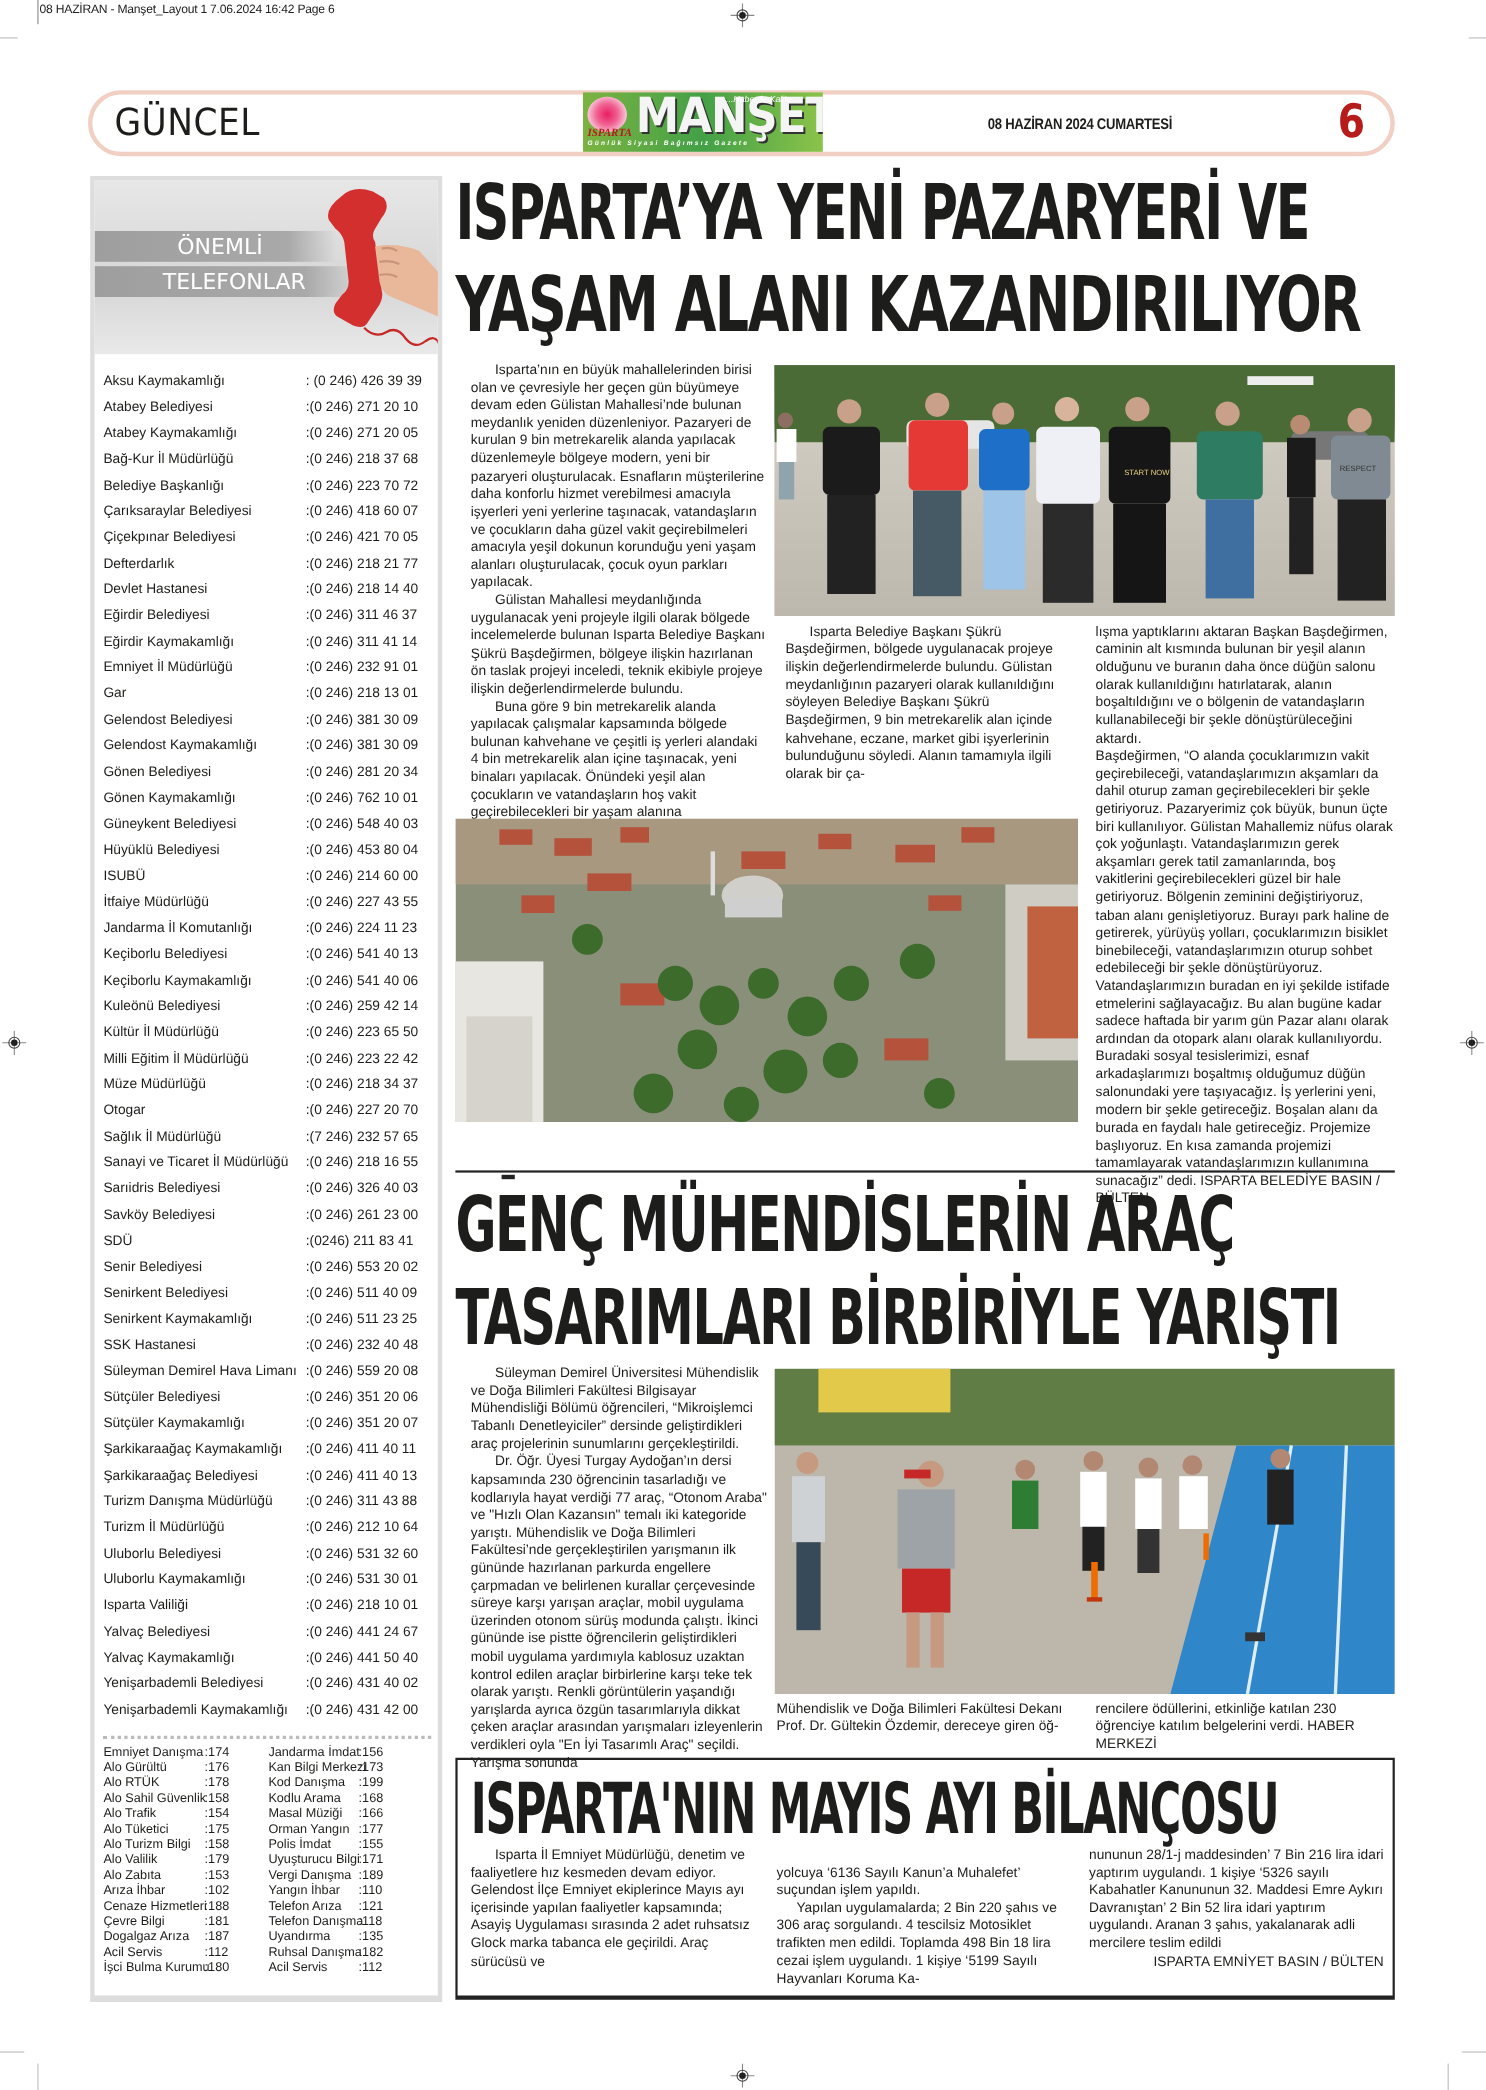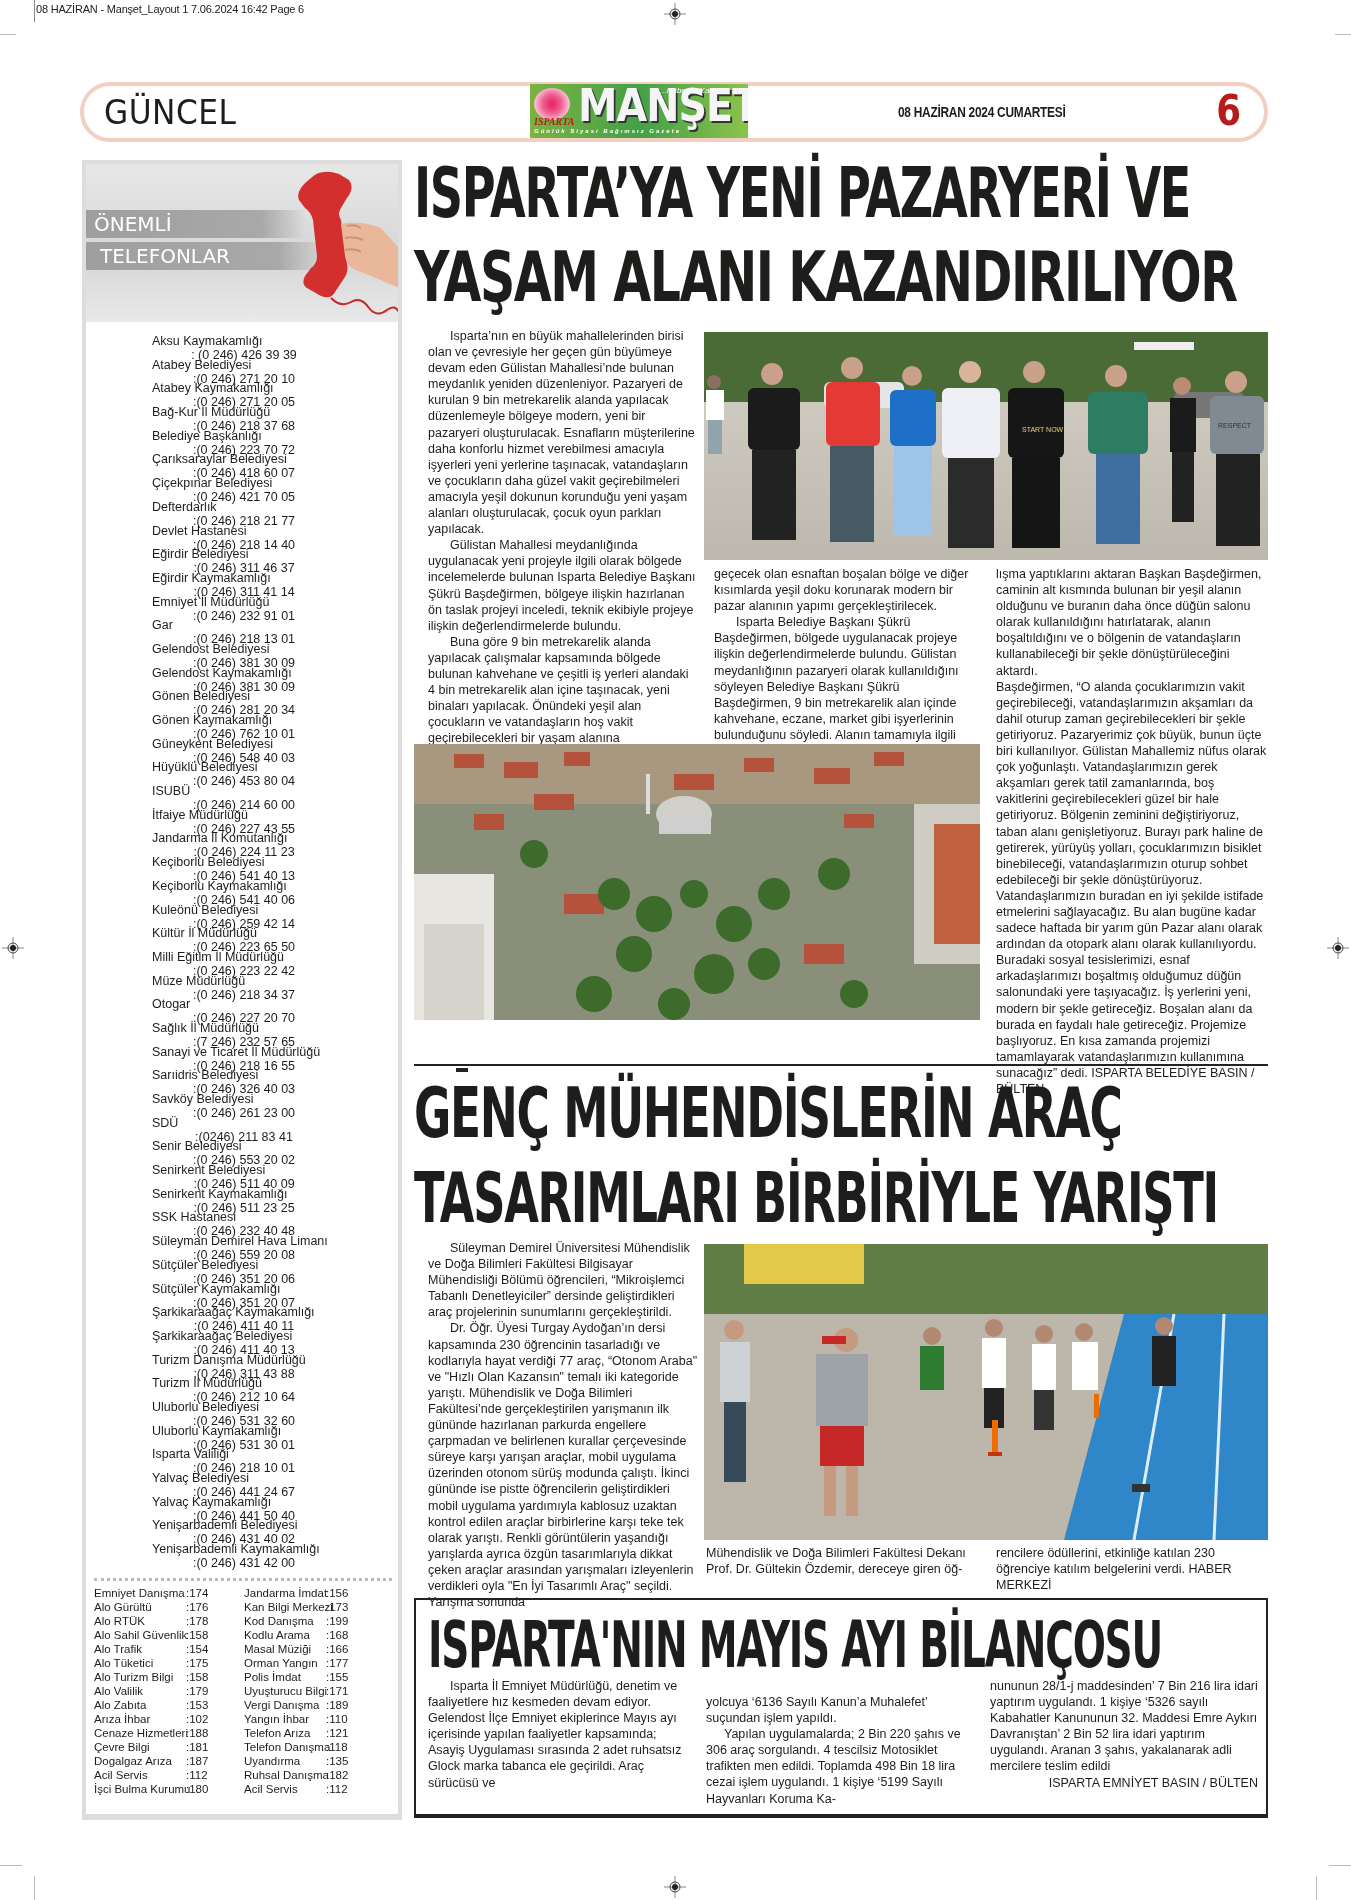--- a/index.html
+++ b/index.html
@@ -16,25 +16,25 @@
   .logo-rose{left:4px;top:4px;width:36px;height:32px;border-radius:50%;background:radial-gradient(circle,#e91e63 0%,#f06292 40%,#f8bbd0 70%,#d4e8c8 100%);}
   .logo-isparta{left:4px;top:32px;font-family:"Liberation Serif",serif;font-size:10px;color:#b71c1c;font-weight:bold;font-style:italic;}
   .logo-name{left:48px;top:-4px;font-family:"DejaVu Sans",sans-serif;font-weight:bold;font-size:44px;color:#f5f5f5;text-shadow:2px 2px 0 #333;transform:scaleX(0.9);transform-origin:left;letter-spacing:-1px;}
   .logo-slogan{left:130px;top:2px;font-size:8px;font-style:italic;color:#fff;}
   .logo-sub{left:4px;top:44px;font-size:6px;font-style:italic;color:#fff;letter-spacing:2px;font-weight:bold;}
   .date{left:898px;top:104px;font-size:14px;font-weight:bold;transform:scaleX(0.85);transform-origin:left;letter-spacing:-0.3px;}
   .pagenum{left:1214px;top:86px;font-size:42px;font-weight:bold;color:#b71c1c;font-family:"DejaVu Sans",sans-serif;transform:scaleX(0.85);}
   
   .sidebar{left:82px;top:160px;width:320px;height:1660px;border:4px solid #ddd;border-bottom-width:6px;box-sizing:border-box;background:#fff;}
   .phone-banner{left:86px;top:164px;width:312px;height:158px;background:linear-gradient(180deg,#e7e7e7,#d6d6d6 60%,#e9e9e9);overflow:hidden;}
-  .band{height:28px;background:linear-gradient(90deg,#9e9e9e,#a9a9a9 80%,rgba(169,169,169,0));}
+  .band{height:28px;background:linear-gradient(90deg,#9e9e9e,#a9a9a9 80%,rgba(169,169,169,0));text-align:center;}
   .band-text{color:#fff;font-size:20px;font-family:"DejaVu Sans",sans-serif;font-weight:normal;letter-spacing:0;}
   .handset{left:205px;top:4px;}
   .phone-list{left:94px;top:334px;width:300px;}
-  .phone-row{display:flex;height:23.7px;font-size:12.5px;align-items:center;white-space:nowrap;flex-direction:column;}
+  .phone-row{display:flex;height:23.7px;font-size:12.5px;align-items:center;white-space:nowrap;}
   .phone-row .pn{width:184px;overflow:visible;}
   .phone-row .pv{flex:1;}
   .dots{left:94px;top:1578px;width:298px;border-top:3px dotted #bbb;}
   .short-list{left:94px;top:1586px;width:300px;display:flex;}
   .short-col{width:158px;}
   .short-row{display:flex;font-size:11.5px;height:14px;line-height:14px;white-space:nowrap;}
   .short-row .sn{width:92px;}
   .short-col.r .short-row .sn{width:82px;}
   
   .headline{font-family:"DejaVu Sans",sans-serif;font-weight:bold;color:#1d1d1b;white-space:nowrap;transform-origin:left top;letter-spacing:-2px;}
@@ -495,21 +495,20 @@
         <rect x="468" y="120" width="22" height="70" fill="#222"></rect>
       <circle cx="532" cy="50" r="11" fill="#c9a08a"></circle>
         <rect x="506" y="64" width="54" height="58" rx="6" fill="#7f8a92"></rect>
         <rect x="512" y="122" width="44" height="92" fill="#222"></rect>
       <text x="514" y="96" font-size="7" fill="#333" font-family="Liberation Sans, sans-serif">RESPECT</text>
     </g>
   </svg>
 </div>
 
 <div class="abs body" style="left:714px;top:566px;width:266px;" id="a1c2">
-    <p class="noind">geçecek olan esnaftan boşalan bölge ve diğer kısımlarda yeşil doku korunarak modern bir pazar alanının yapımı gerçekleştirilecek.</p>
     <p>Isparta Belediye Başkanı Şükrü Başdeğirmen, bölgede uygulanacak projeye ilişkin değerlendirmelerde bulundu. Gülistan meydanlığının pazaryeri olarak kullanıldığını söyleyen Belediye Başkanı Şükrü Başdeğirmen, 9 bin metrekarelik alan içinde kahvehane, eczane, market gibi işyerlerinin bulunduğunu söyledi. Alanın tamamıyla ilgili olarak bir ça-</p>
   </div>
 
 <div class="abs photo" style="left:414px;top:744px;width:566px;height:276px;">
   <svg width="566" height="276" viewBox="0 0 566 276">
     <rect width="566" height="276" fill="#8a8f7a"></rect>
     <rect x="0" y="0" width="566" height="60" fill="#a8987f"></rect>
     <g fill="#b5523b">
       <rect x="40" y="10" width="30" height="14"></rect>
         <rect x="90" y="18" width="34" height="16"></rect>

